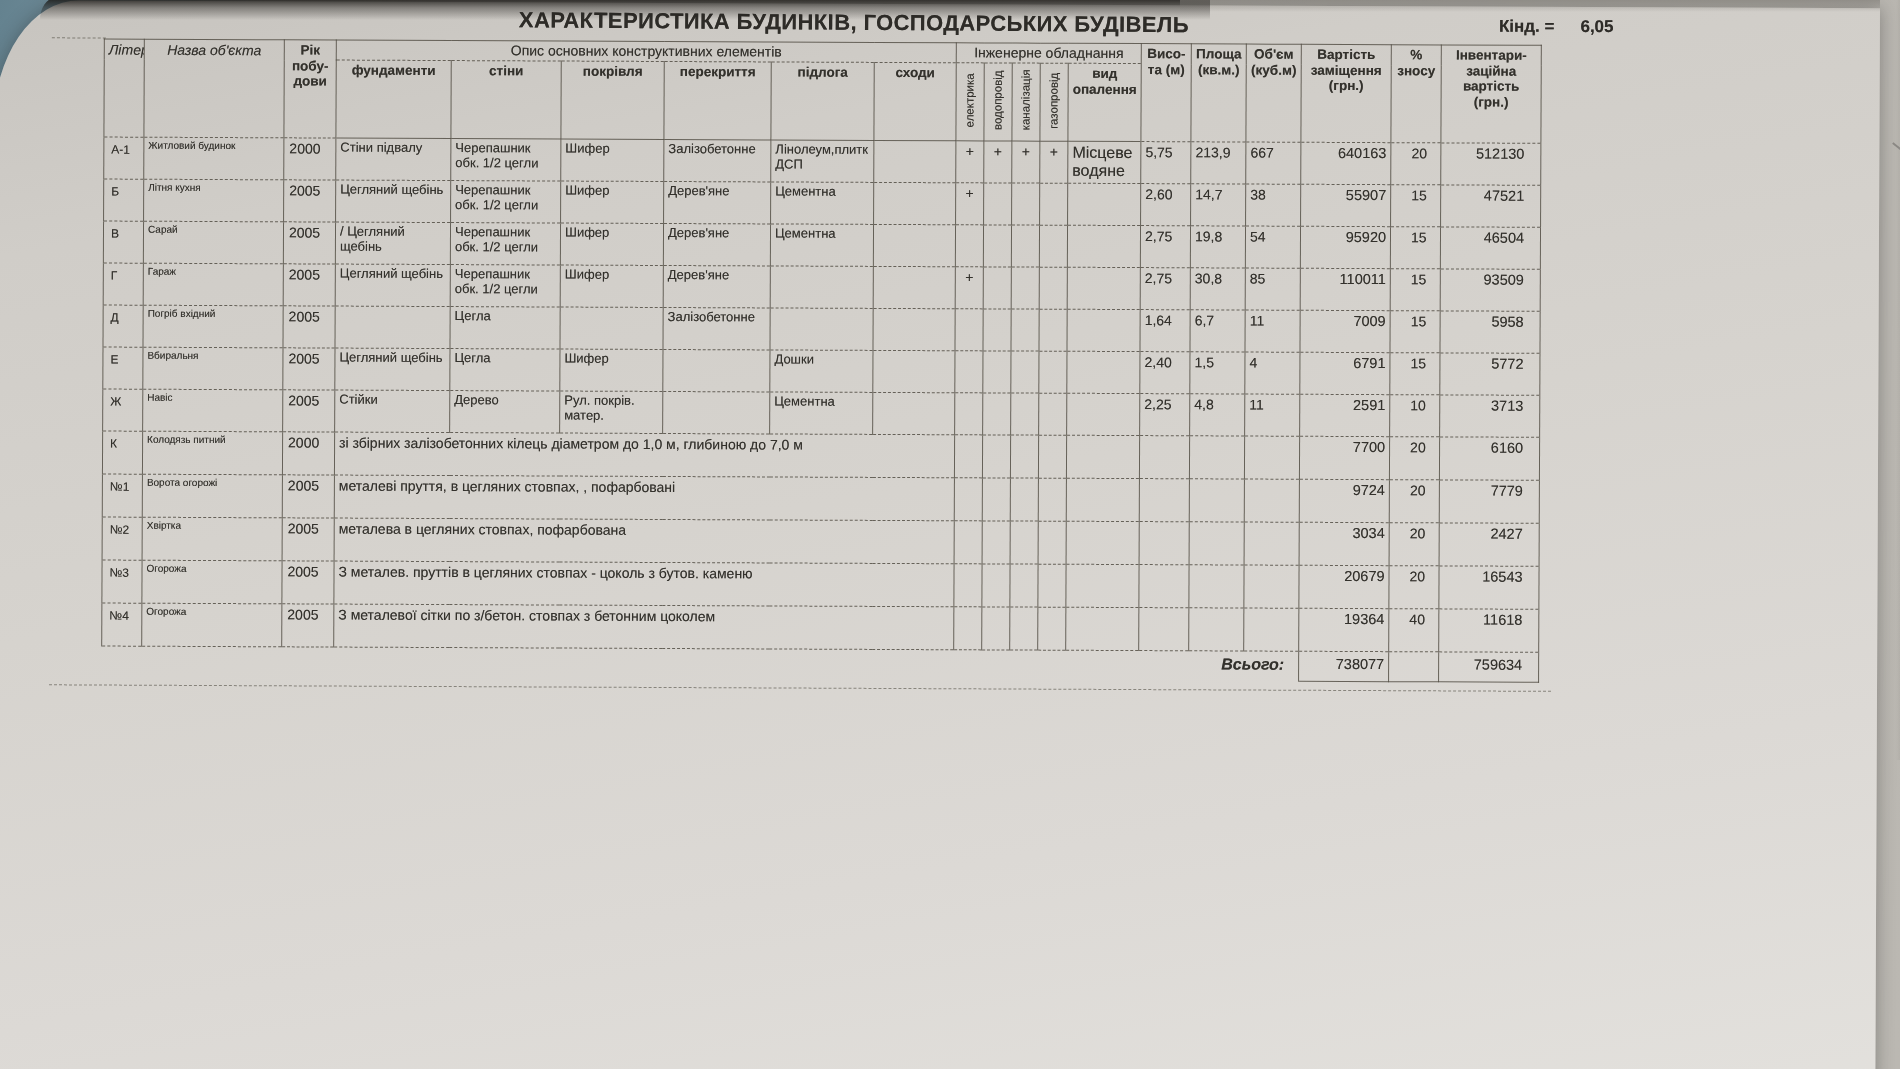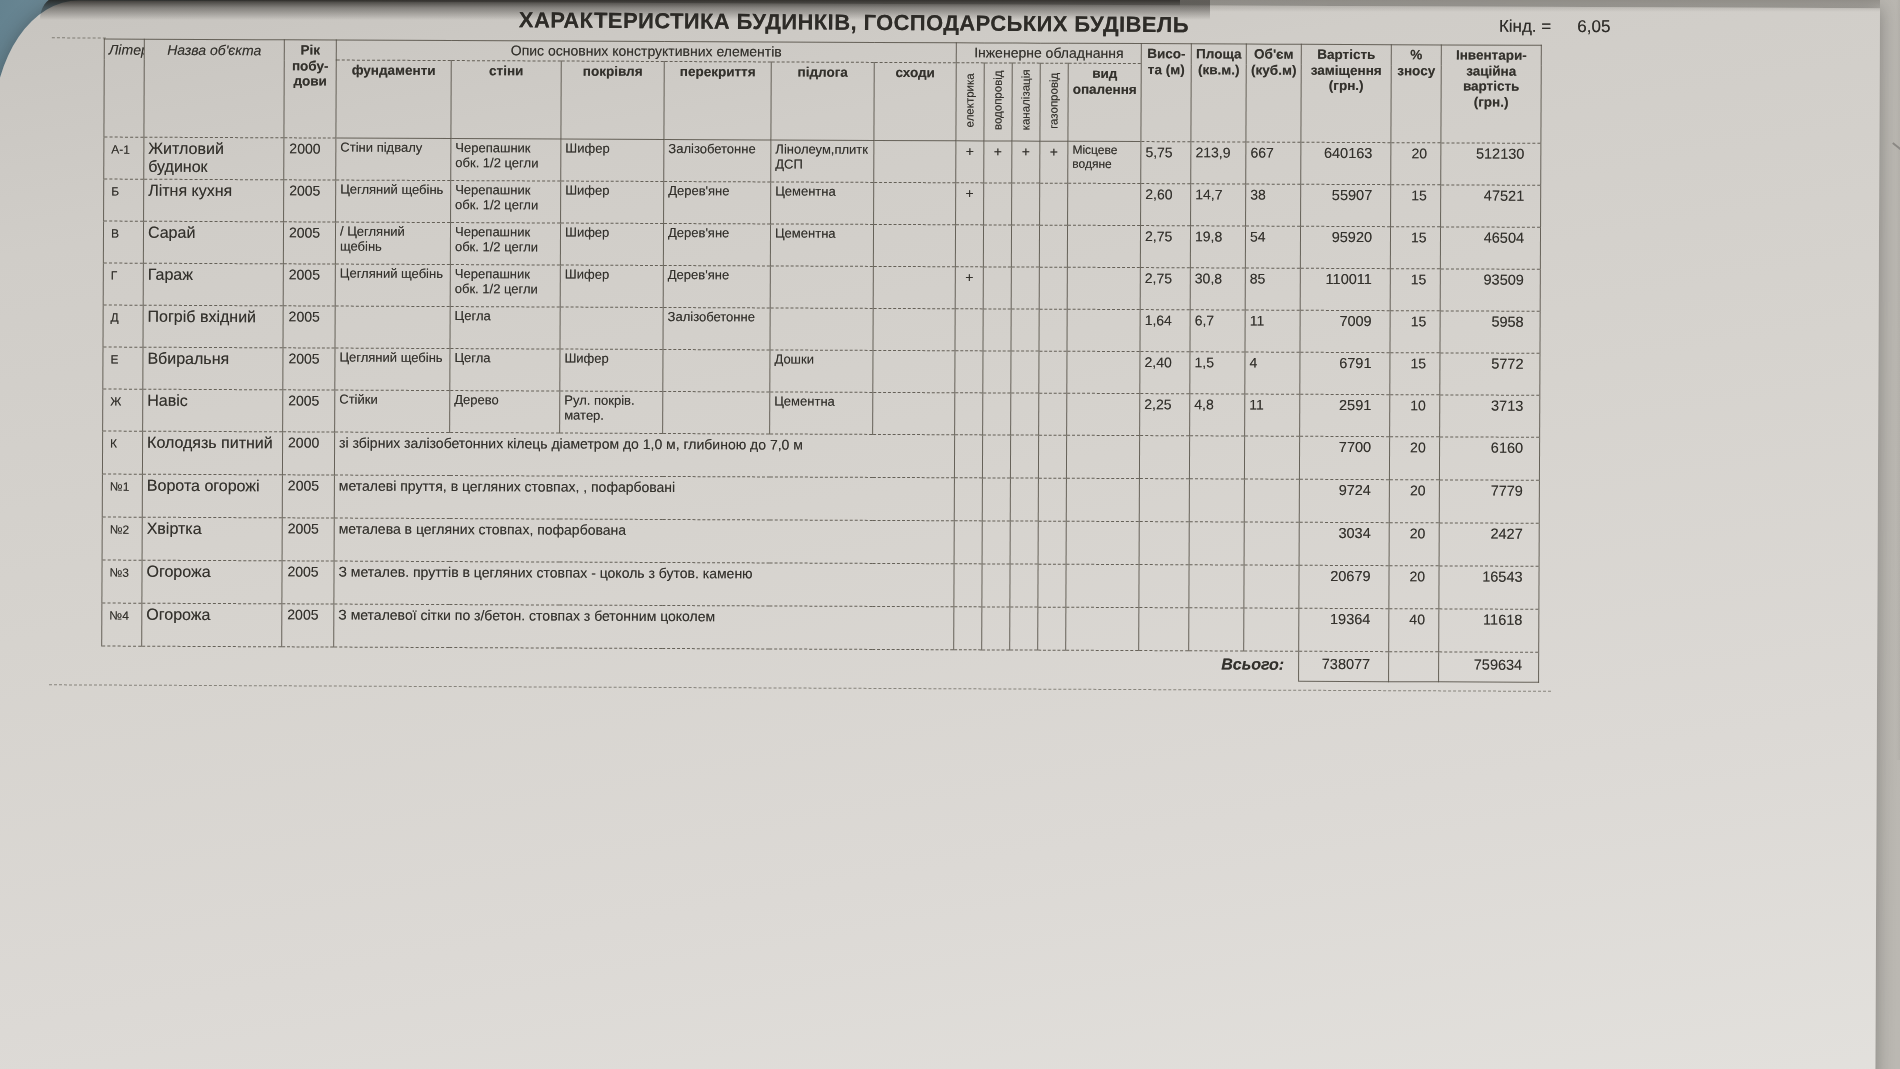--- a/index.html
+++ b/index.html
@@ -47,20 +47,21 @@
   
   .doc-title{
     position:absolute;left:430px;top:6px;width:860px;
     text-align:center;font-size:22px;font-weight:700;letter-spacing:0.4px;
     color:#2e2c28;transform:rotate(0.18deg);
     text-shadow:0 0 0.6px rgba(46,44,40,0.7);
   }
   .coef{
     position:absolute;left:1505px;top:10px;font-size:17px;color:#2e2c28;
     text-shadow:0 0 0.5px rgba(46,44,40,0.6);
+    font-weight:bold;
   }
   .coef .coef-val{margin-left:26px;}
   
   .tbl-wrap{position:absolute;left:110px;top:38px;}
   table{
     border-collapse:collapse;table-layout:fixed;width:1437px;
     font-size:13px;line-height:1.15;color:var(--ink);
     text-shadow:0 0 0.5px rgba(51,49,44,0.55);
   }
   td,th{
@@ -81,26 +82,26 @@
   th.ctr{text-align:center;font-size:13.5px;font-weight:bold;}
   th.vert{padding:2px 0;vertical-align:middle;text-align:center;}
   th.vert span{
     display:inline-block;writing-mode:vertical-rl;transform:rotate(180deg);
     font-size:11.5px;white-space:nowrap;
   }
   tbody tr{height:42px;}
   tbody tr.span-row{height:43px;}
   tbody tr.totals{height:30px;}
   td.c-liter{font-size:12px;padding-left:7px;padding-top:6px;}
-  td.c-name{font-size:16px;}
+  td.c-name{font-size:10px;}
   td.c-year{font-size:14px;padding-left:5px;margin-top:32px;}
   td.c-electric,td.c-water,td.c-sewer,td.c-gas{text-align:center;font-size:14px;}
-  td.c-heating{font-size:12px;margin-top:43px;}
+  td.c-heating{font-size:16px;margin-top:43px;}
   td.c-height,td.c-area,td.c-volume{font-size:14px;}
-  td.c-cost{text-align:right;font-size:14.5px;padding-right:18px;margin-left:40px;}
+  td.c-cost{text-align:right;font-size:14.5px;padding-right:4px;margin-left:40px;}
   td.c-wear{font-size:14px;padding-left:20px;}
   td.c-inventory{text-align:right;font-size:14.5px;padding-right:16px;}
   td.desc-span{font-size:14px;}
   td.t-label{
     border-left-color:transparent;border-bottom-color:transparent;
     text-align:right;font-weight:700;font-style:italic;font-size:16px;
     padding-right:14px;padding-top:4px;
   }
   tr.totals td.c-cost,tr.totals td.c-wear,tr.totals td.c-inventory{
     border-bottom-style:solid;padding-top:4px;

